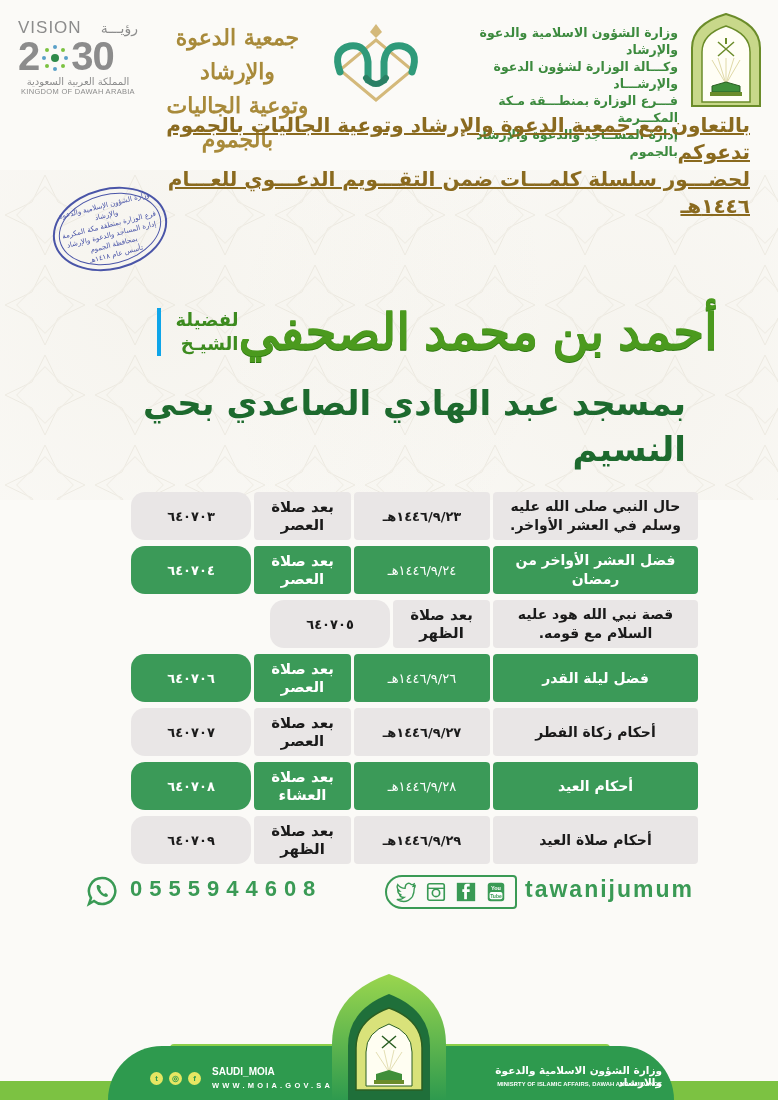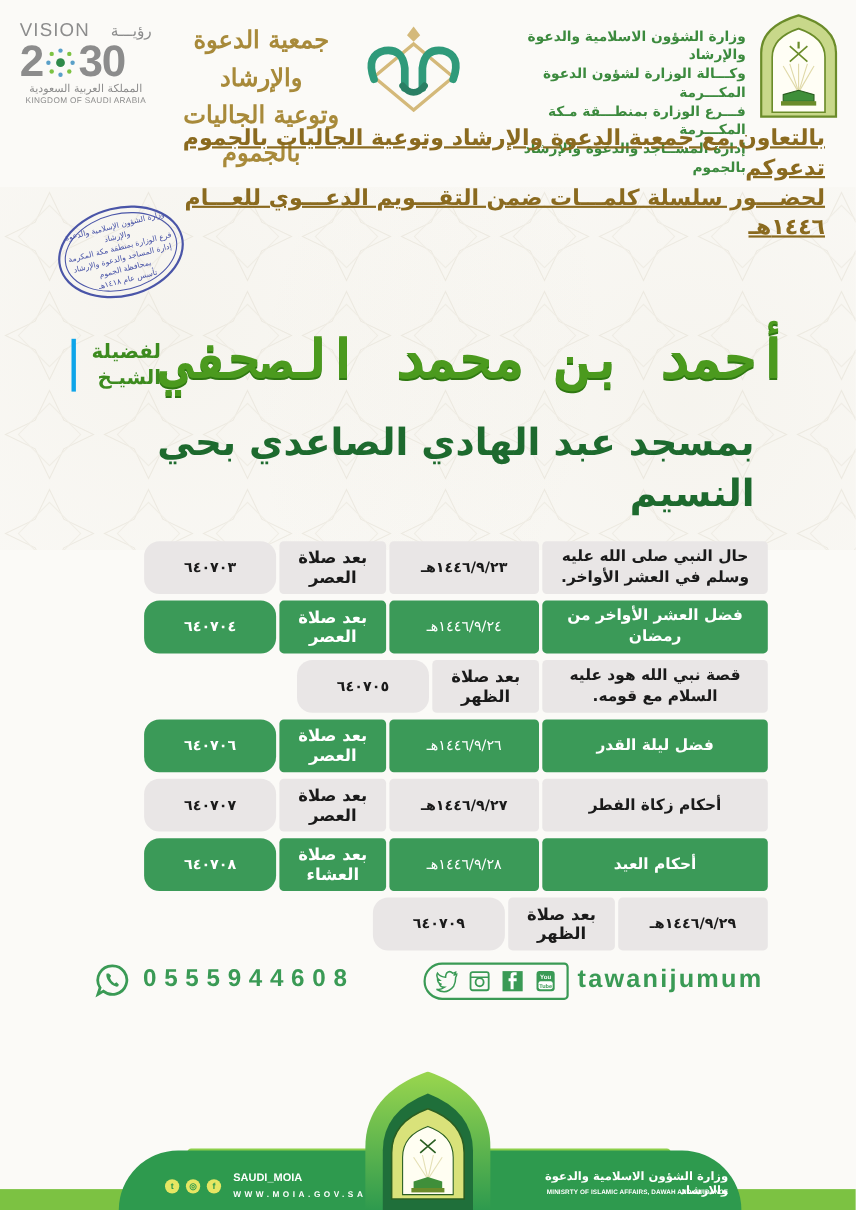--- a/index.html
+++ b/index.html
@@ -62,21 +62,21 @@
   }
 
   
   .sheikh-row { position: absolute; right: 60px; top: 292px; height: 80px; display: flex; flex-direction: row-reverse; align-items: center; direction: rtl; }
   .sheikh-title {
     color: #3d8b1f; font-weight: bold; font-size: 18px; line-height: 24px; text-align: right;
     padding-left: 14px; margin-left: 0; border-left: 4px solid #0ea5e9;
   }
   .sheikh-name {
     color: #4b9a1e; font-weight: bold; font-size: 50px; line-height: 70px;
-    font-family: Liberation Mono, monospace; letter-spacing: -0.5px;
+    font-family: Liberation Sans, sans-serif; letter-spacing: -0.5px;
     text-shadow: 0 1px 0 #2f7812;
   }
   .masjid {
     position: absolute; right: 92px; top: 380px; width: 620px;
     direction: rtl; text-align: right; color: #1d6a2e;
     font-weight: bold; font-size: 34px; line-height: 46px;
   }
 
   
   .schedule {
@@ -160,21 +160,21 @@
         <line x1="38" y1="72" x2="38" y2="46"></line>
           <line x1="38" y1="72" x2="46" y2="46"></line>
         <line x1="38" y1="72" x2="52" y2="48"></line>
       </g>
       <path d="M24 74 L38 70 L52 74 L52 80 L24 80 Z" fill="#3f8f3a" stroke="#2b5f22" stroke-width="1"></path>
       <rect x="22" y="80" width="32" height="4" fill="#6b8c2a"></rect>
     </svg>
   </div>
   <div class="moia-text">
     <div>وزارة الشؤون الاسلامية والدعوة والإرشاد</div>
-    <div>وكـــالة الوزارة لشؤون الدعوة المكـــرمة</div>
+    <div>وكـــالة الوزارة لشؤون الدعوة والإرشـــاد</div>
     <div>فـــرع الوزارة بمنطـــقة مـكة المكـــرمة</div>
     <div>إدارة المســاجد والدعوة والإرشاد بالجموم</div>
   </div>
 
   <div class="dawa-logo">
     <svg viewBox="0 0 92 82" width="92" height="82">
       <path d="M46 4 L52 12 L46 18 L40 12 Z" fill="#d4b97a"></path>
       <path d="M46 80 L10 50 L46 20 L82 50 Z" fill="none" stroke="#d4b97a" stroke-width="3"></path>
       <path d="M10 52 Q2 30 20 26 Q36 24 38 42 L38 60" fill="none" stroke="#2f9a7a" stroke-width="7" stroke-linecap="round"></path>
       <path d="M82 52 Q90 30 72 26 Q56 24 54 42 L54 60" fill="none" stroke="#2f9a7a" stroke-width="7" stroke-linecap="round"></path>
@@ -207,21 +207,21 @@
               <circle cx="23" cy="23" r="2"></circle>
               <circle cx="7" cy="23" r="2"></circle>
               <circle cx="7" cy="7" r="2"></circle>
             </g>
           <circle cx="15" cy="15" r="4" fill="#2f8a4a"></circle>
         </svg>
       </span>
       <span>30</span>
     </div>
     <div class="vision-ksa-ar">المملكة العربية السعودية</div>
-    <div class="vision-ksa-en">KINGDOM OF SAUDI ARABIA</div>
+    <div class="vision-ksa-en">KINGDOM OF DAWAH ARABIA</div>
   </div>
 </div>
 
 <div class="invite">
   <div>بالتعاون مع جمعية الدعوة والإرشاد وتوعية الجاليات بالجموم تدعوكم</div>
   <div>لحضـــور  سلسلة كلمـــات ضمن التقـــويم الدعـــوي للعـــام ١٤٤٦هـ</div>
 </div>
 
 <div class="stamp">
   <div>وزارة الشؤون الإسلامية والدعوة والإرشاد</div>
@@ -270,20 +270,21 @@
     <div class="cell time">بعد صلاة العصر</div>
     <div class="cell code">٦٤٠٧٠٧</div>
   </div>
   <div class="row green">
     <div class="cell topic">أحكام العيد</div>
     <div class="cell date">١٤٤٦/٩/٢٨هـ</div>
     <div class="cell time">بعد صلاة العشاء</div>
     <div class="cell code">٦٤٠٧٠٨</div>
   </div>
   <div class="row light">
+    <div class="cell topic">أحكام صلاة العيد</div>
     <div class="cell date">١٤٤٦/٩/٢٩هـ</div>
     <div class="cell time">بعد صلاة الظهر</div>
     <div class="cell code">٦٤٠٧٠٩</div>
   </div>
 </div>
 
 <div class="contact">
   <span class="whatsapp">
     <svg viewBox="0 0 32 32" width="32" height="32">
       <path d="M16 3 A13 13 0 1 1 8 26 L3 29 L5 23 A13 13 0 0 1 16 3 Z" fill="none" stroke="#3a9a55" stroke-width="2.5"></path>

